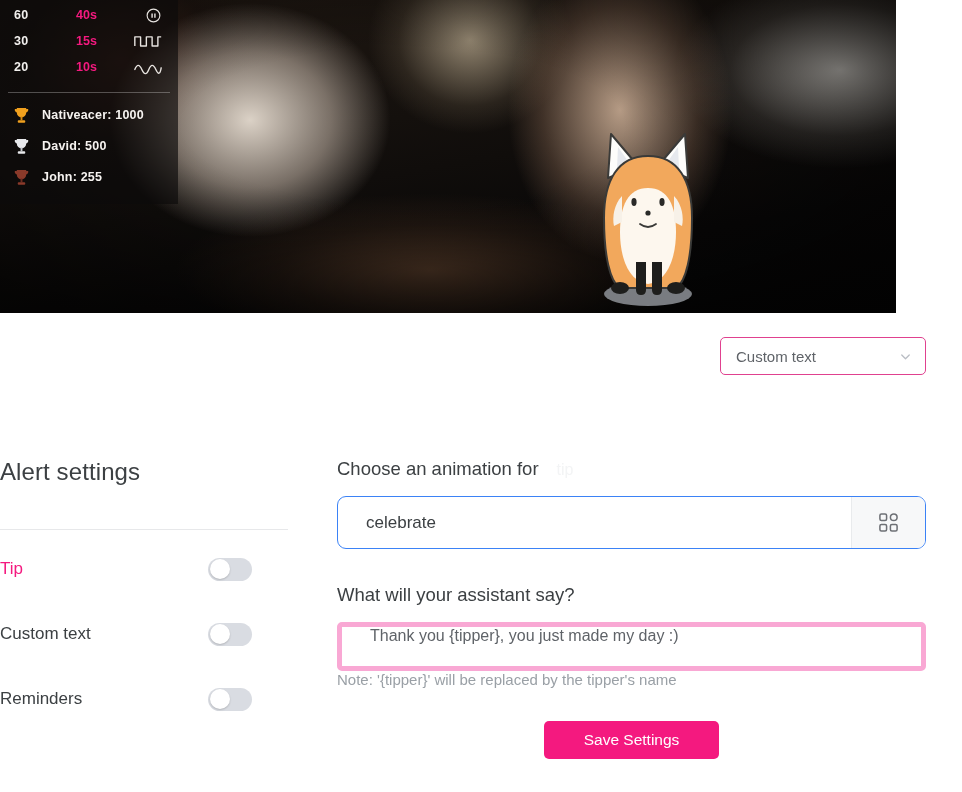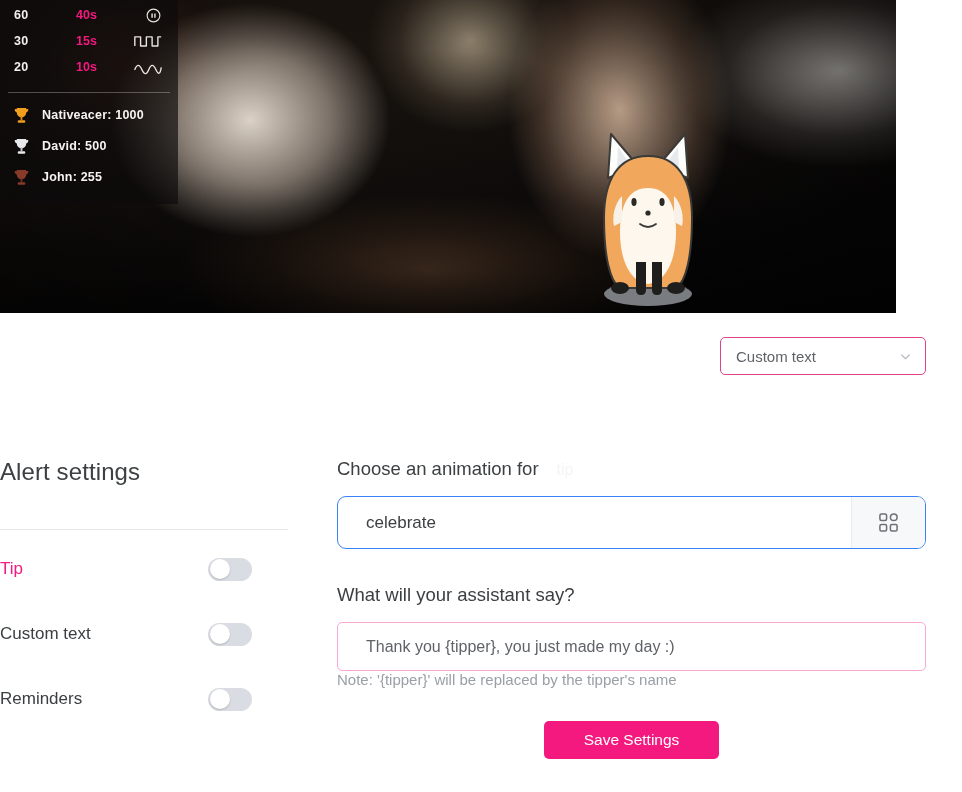--- a/index.html
+++ b/index.html
@@ -158,22 +158,22 @@
   }
   .f-gridbtn {
     width: 74px; border-left: 1px solid #e9ebed;
     background: #f7f8f9;
     display: flex; align-items: center; justify-content: center;
     cursor: pointer;
   }
   .f-label2 { margin-top: 35px; }
   .f-field2 {
     margin-top: 16px; height: 49px;
-    border: 1px solid #f9a8d4; border-radius: 5px;
-    display: flex; align-items: center; background: #fff;
+    border: 5px solid #f9a8d4; border-radius: 5px;
+    display: flex; align-items: flex-start; background: #fff;
   }
   .f-input2 {
     flex: 1; padding-left: 28px; font-size: 16px; color: #5f6368;
   }
   .f-note { margin-top: 0; font-size: 15px; color: #9aa0a6; }
   .save-wrap { margin-top: 33px; display: flex; justify-content: center; }
   .save-btn {
     background: #f4197f; color: #ffffff;
     border: none; border-radius: 5px;
     width: 175px; height: 38px;

